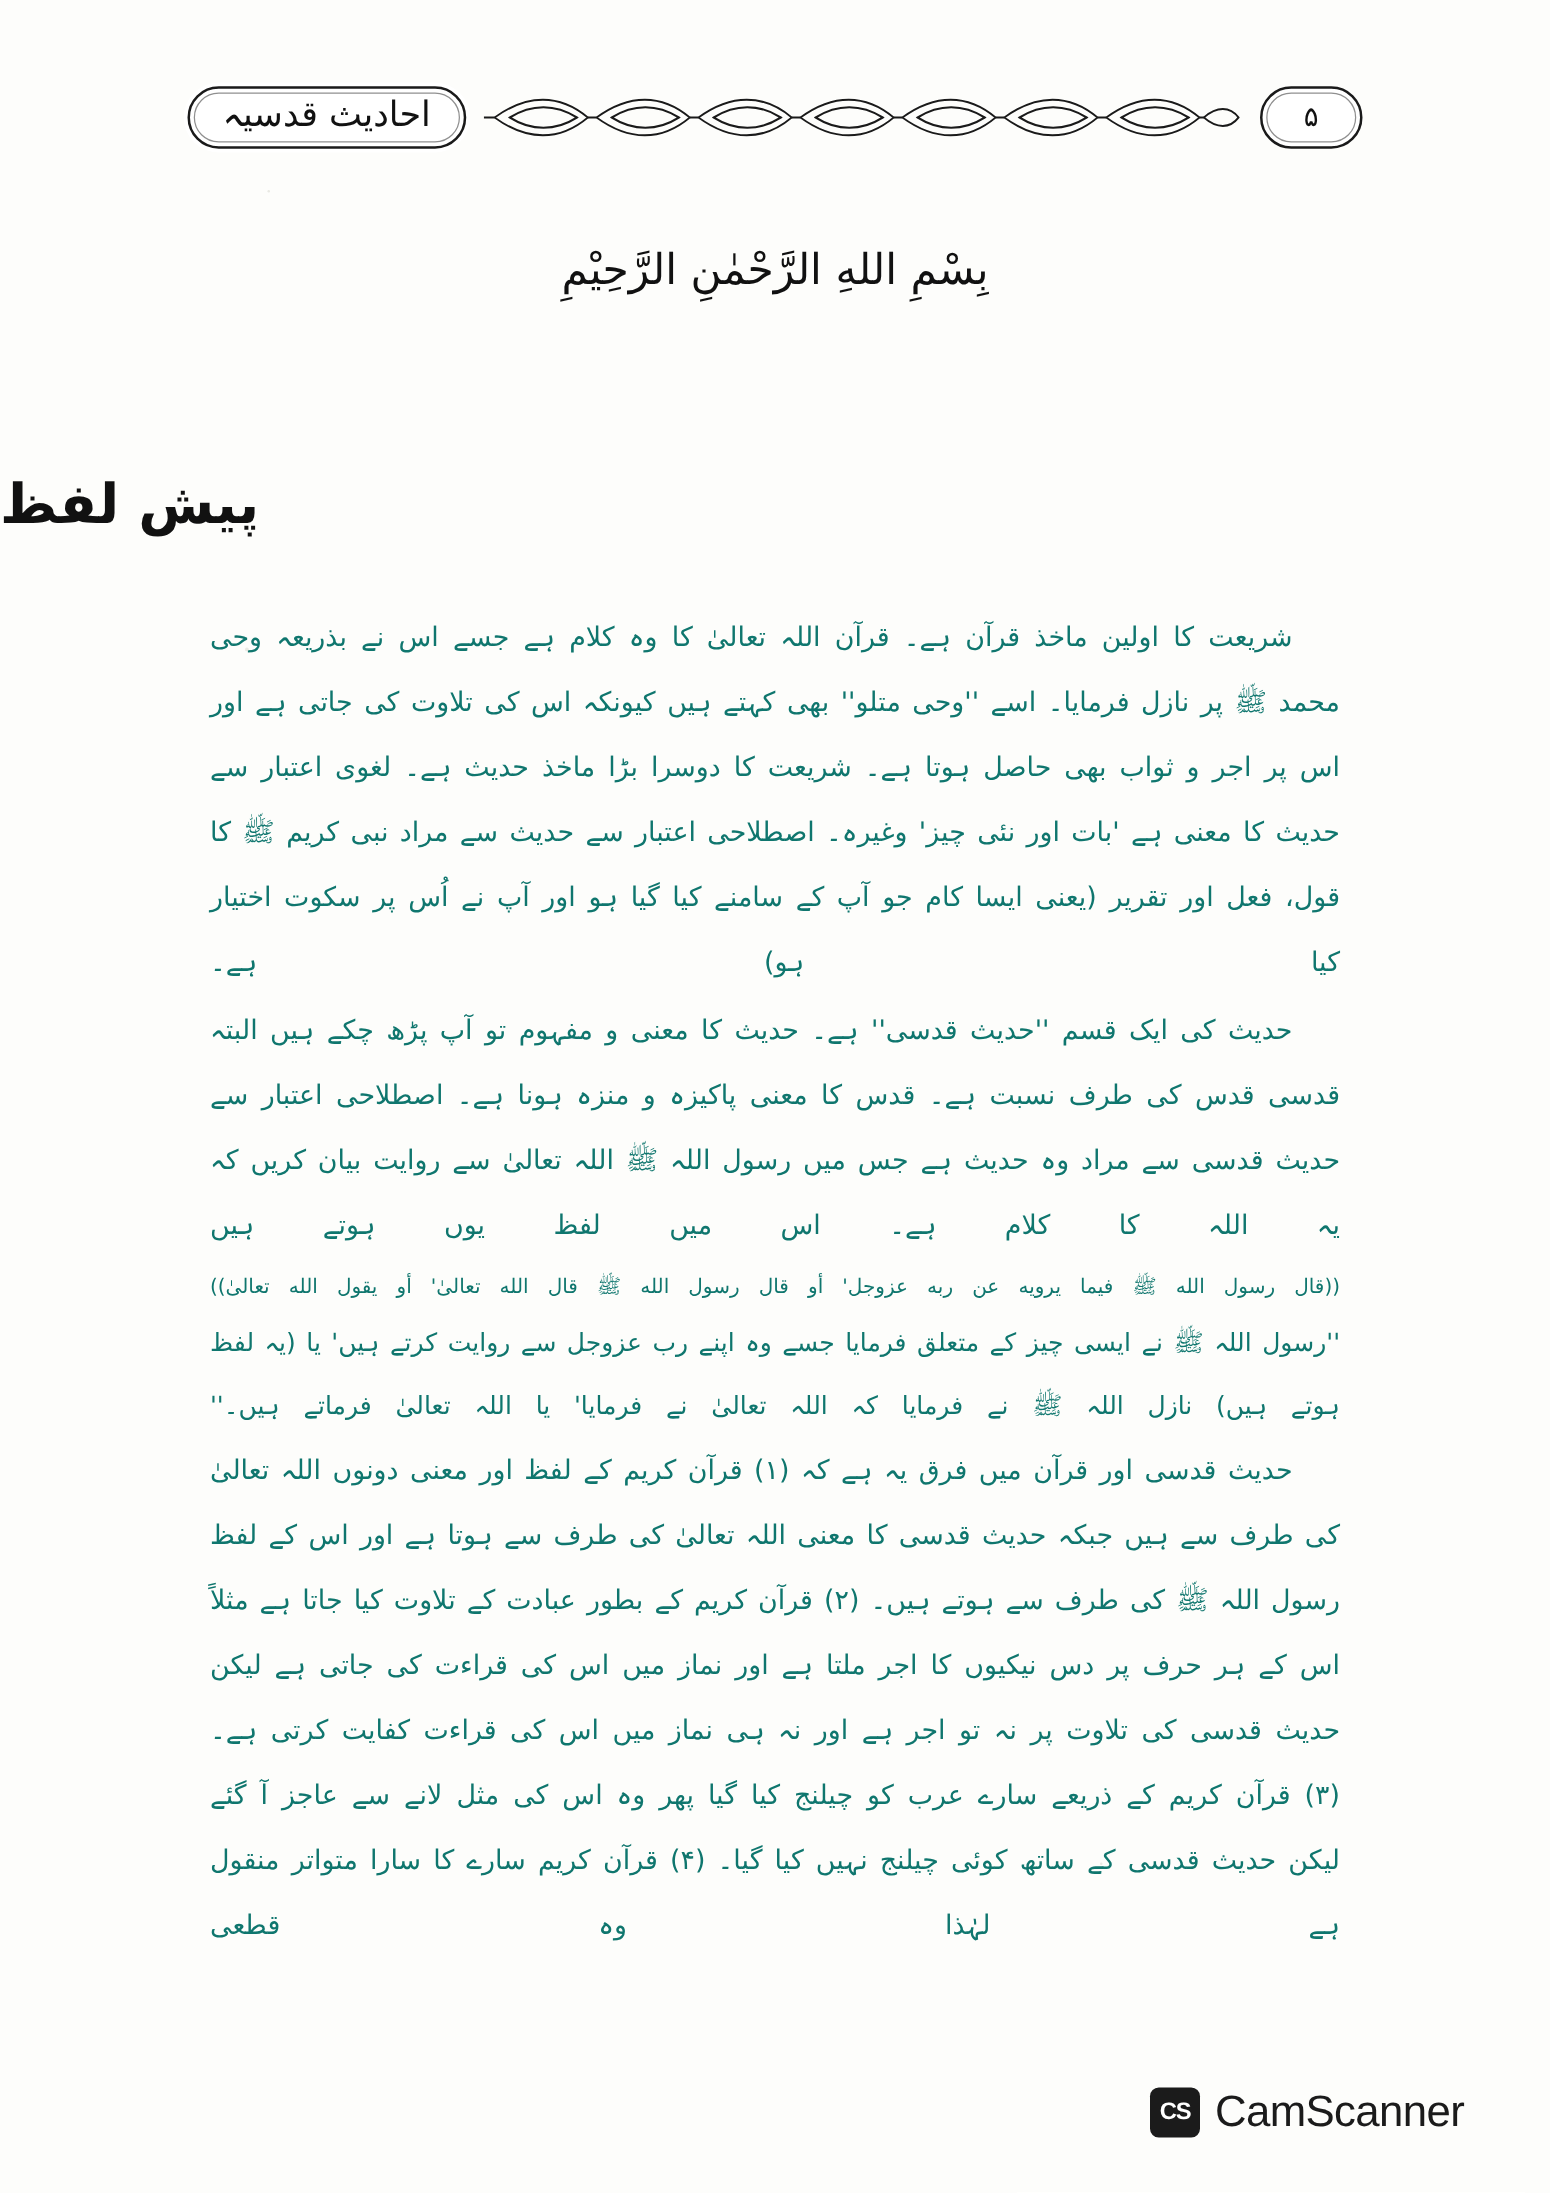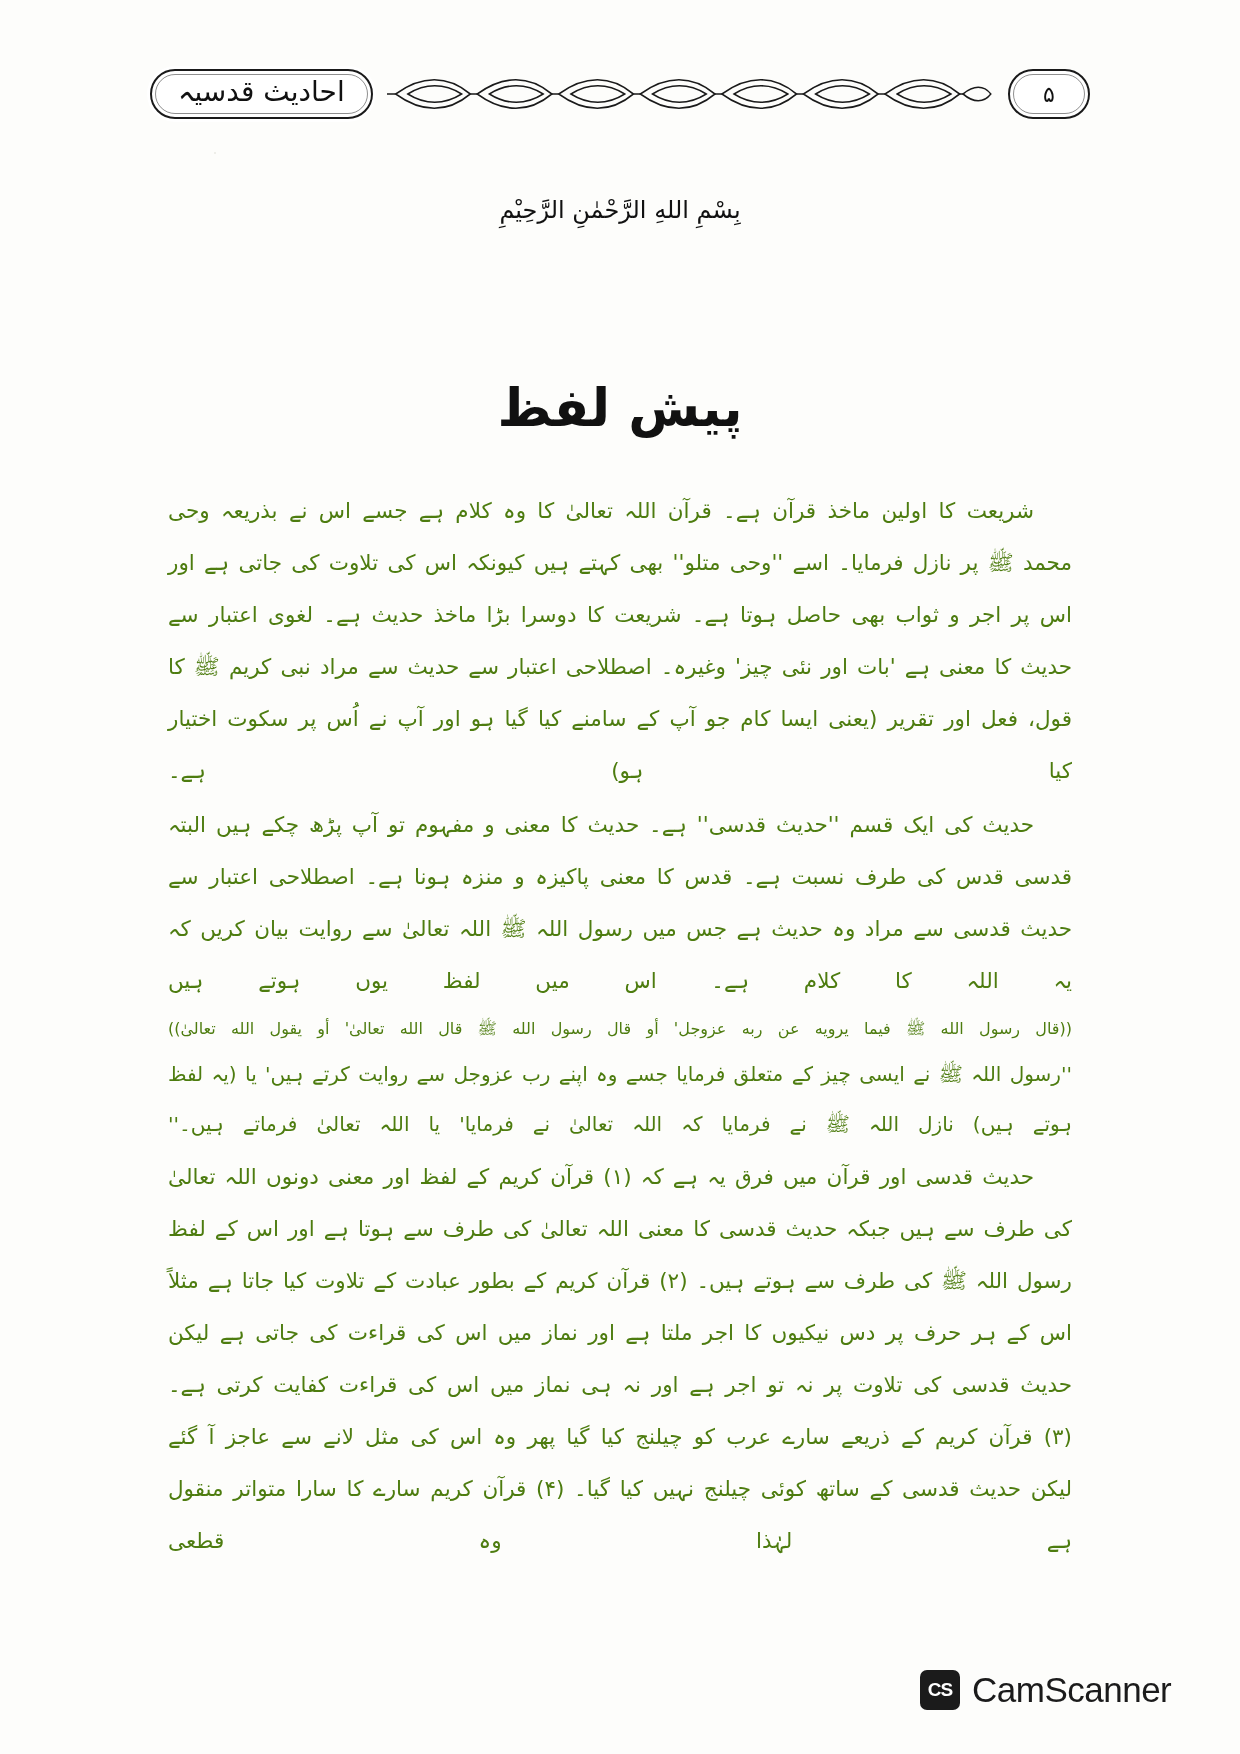--- a/index.html
+++ b/index.html
@@ -92,50 +92,50 @@
     color: #111;
   }
 
   
   .basmala {
     position: absolute;
     top: 196px;
     left: 0;
     right: 0;
     text-align: center;
-    font-size: 24px;
+    font-size: 34px;
     color: #111;
     letter-spacing: 0;
     direction: rtl;
     font-family: "DejaVu Sans", sans-serif;
   }
 
   
   .section-heading {
     position: absolute;
     top: 378px;
     left: 0;
     right: 0;
-    text-align: center;
-    font-size: 52px;
+    text-align: left;
+    font-size: 44px;
     color: #111;
     direction: rtl;
     font-weight: 600;
   }
 
   
   .body-text {
     position: absolute;
     top: 485px;
     right: 168px;
     left: 168px;
     direction: rtl;
     text-align: justify;
     text-align-last: justify;
-    color: #4d7c0f;
+    color: #0f766e;
   }
 
   .para {
     font-size: 21.5px;
     line-height: 2.42;
     margin: 0 0 2px 0;
     text-indent: 38px;
     direction: rtl;
     word-spacing: 2px;
   }

